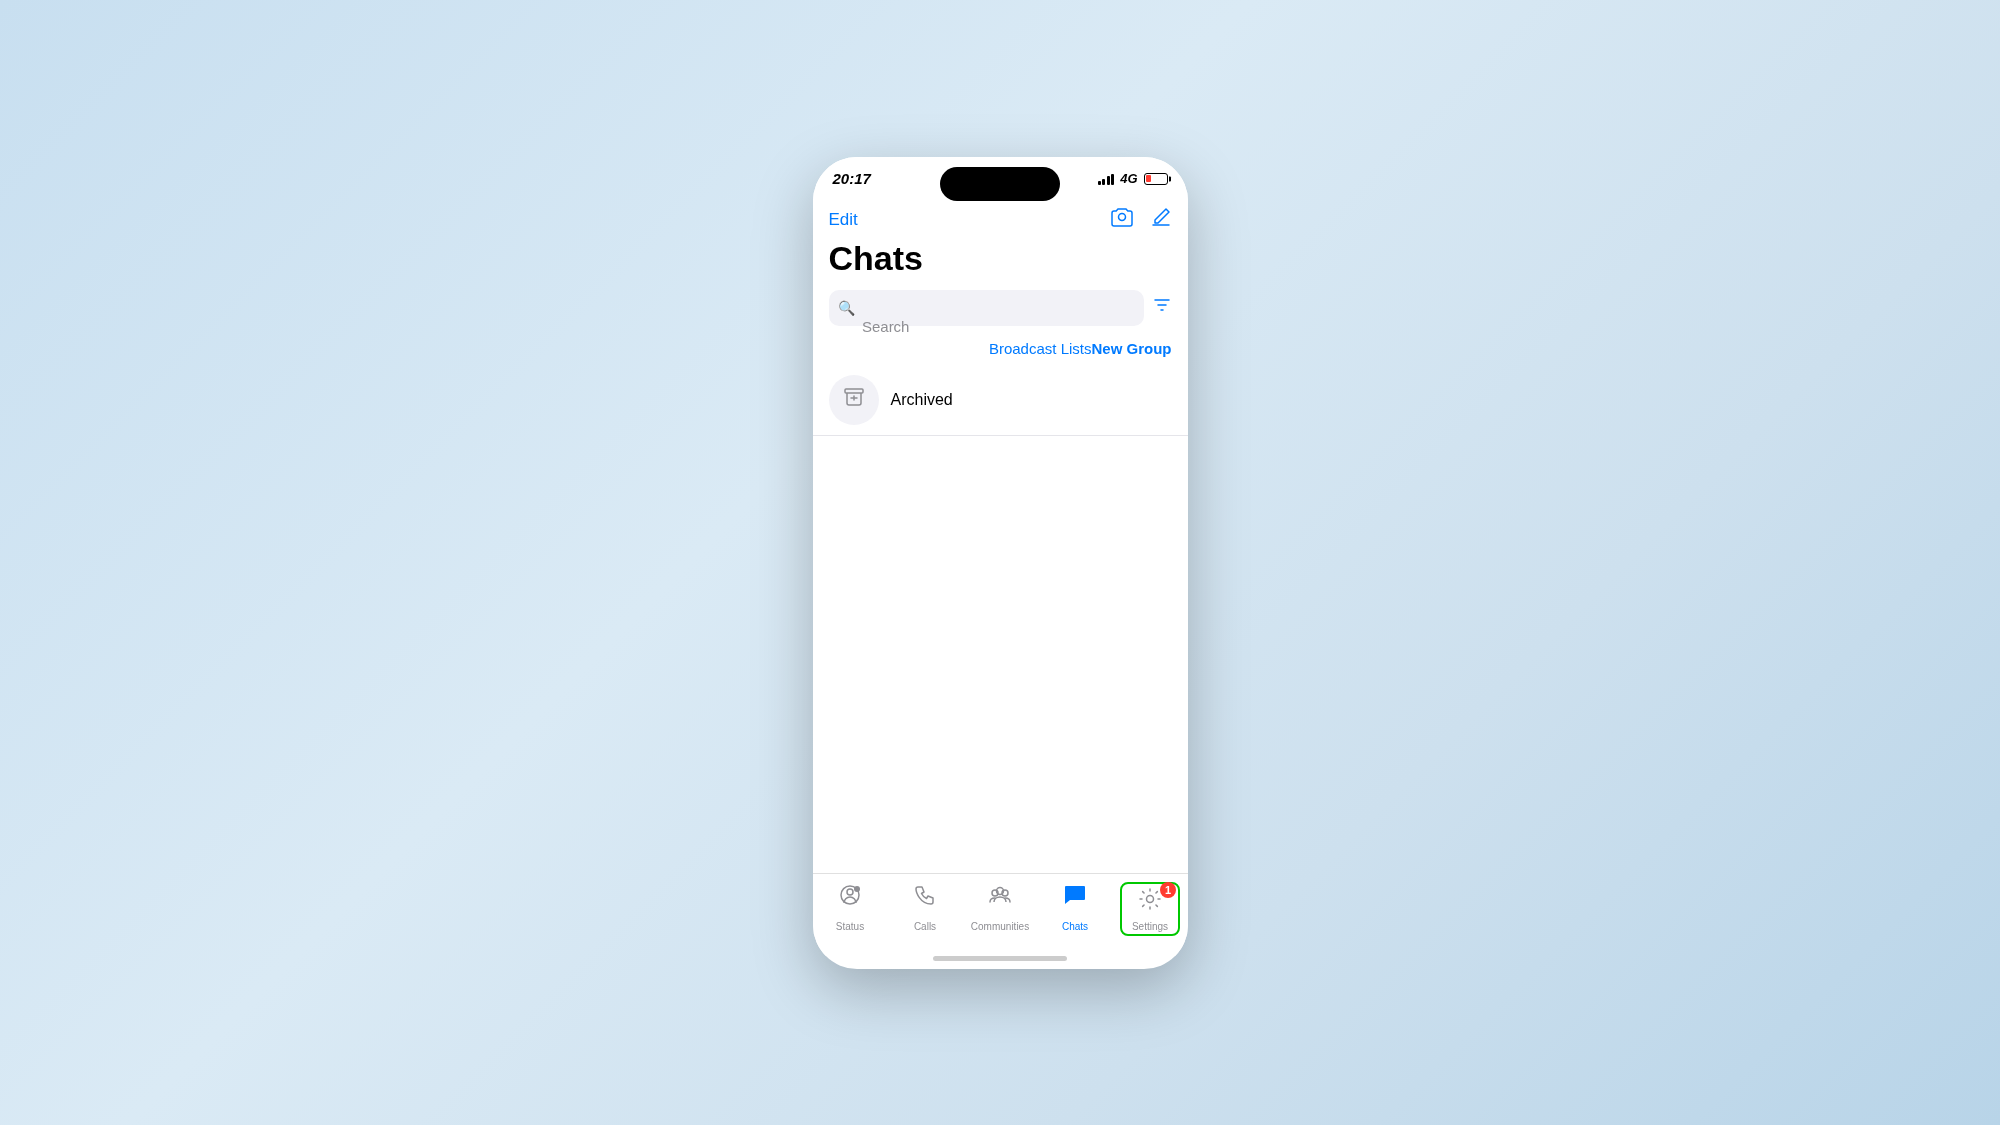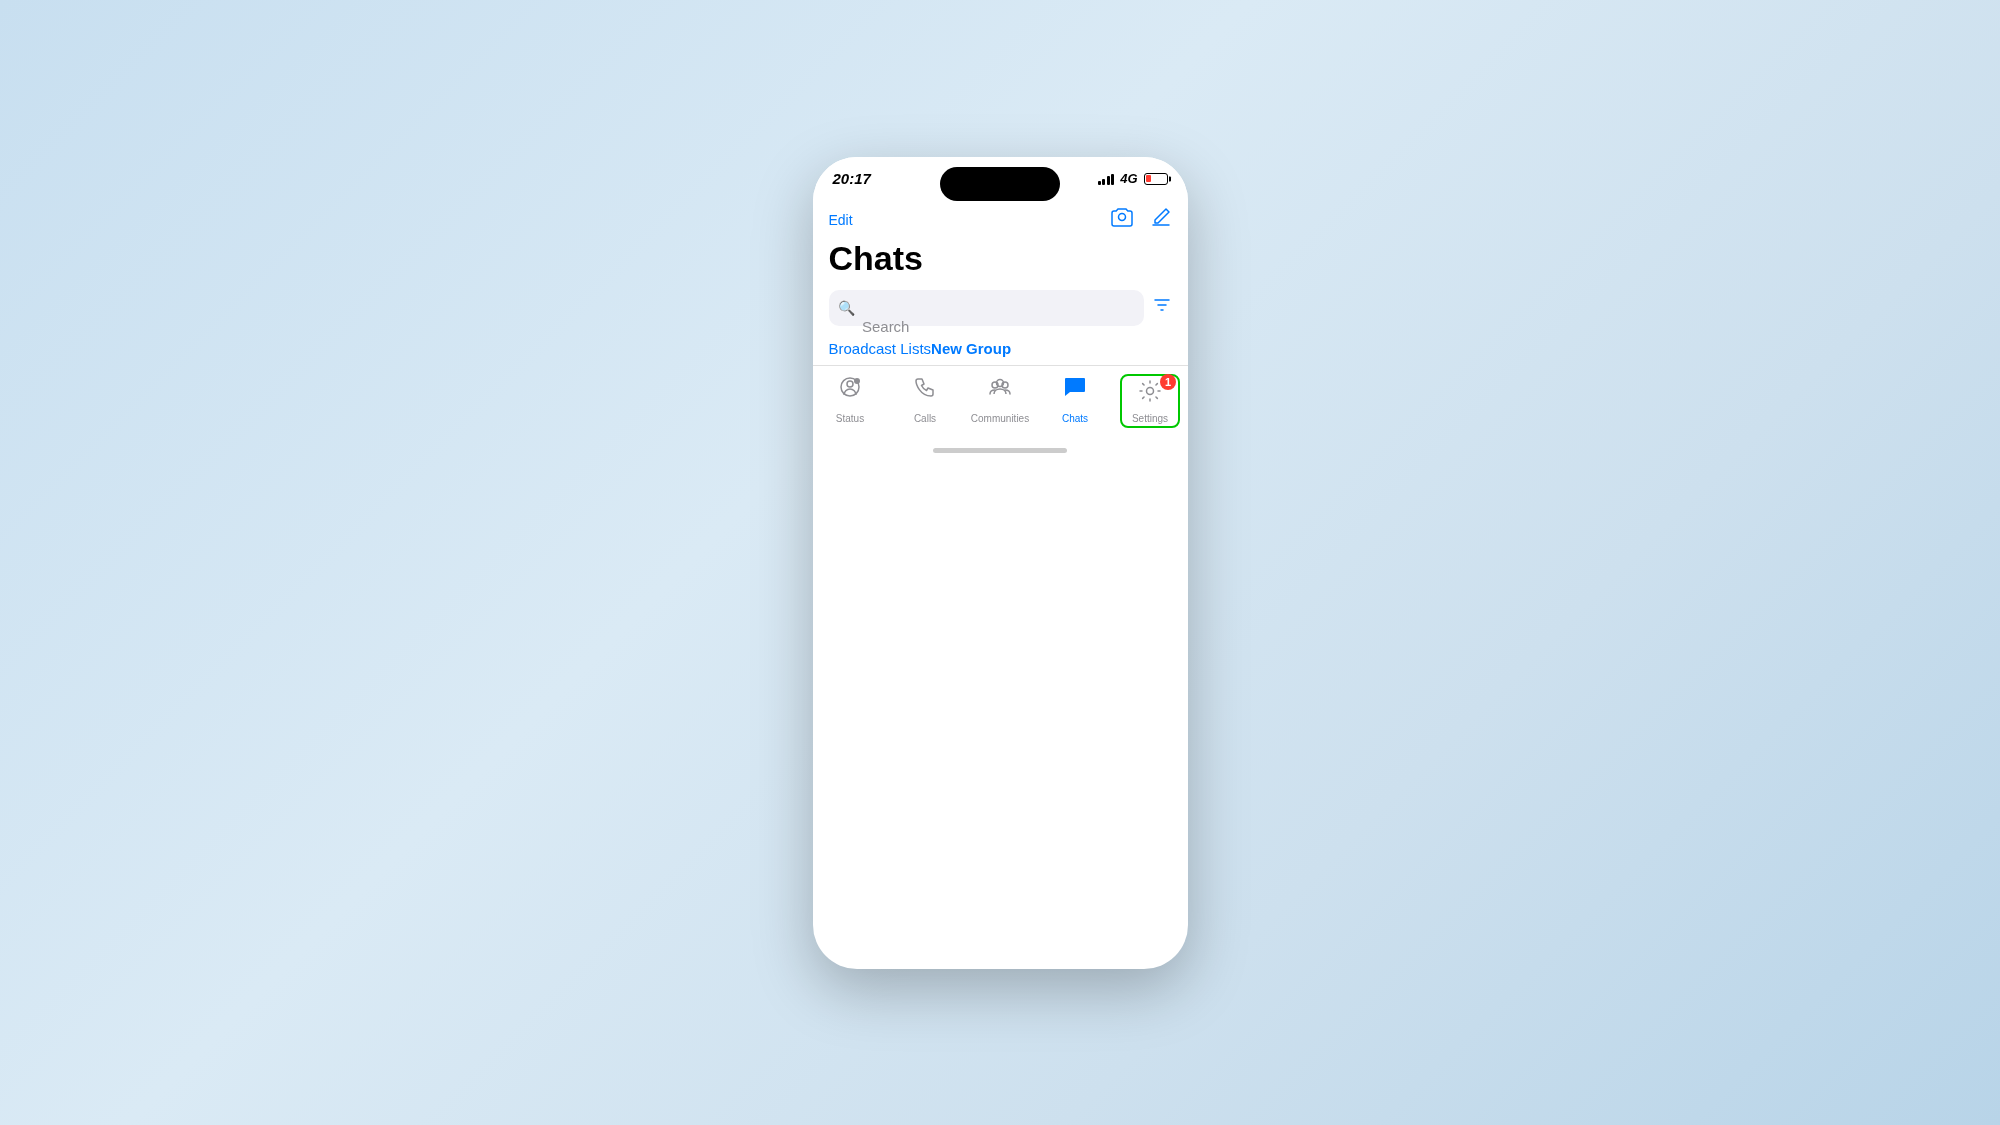--- a/index.html
+++ b/index.html
@@ -110,21 +110,21 @@
       flex-shrink: 0;
     }
     .header-top {
       display: flex;
       justify-content: space-between;
       align-items: center;
       margin-bottom: 4px;
     }
     .edit-btn {
       color: #007aff;
-      font-size: 14px;
+      font-size: 17px;
       cursor: pointer;
     }
     .header-actions {
       display: flex;
       gap: 16px;
       align-items: center;
     }
     .header-icon {
       color: #007aff;
       font-size: 22px;
@@ -167,21 +167,21 @@
     }
     .filter-icon {
       color: #007aff;
       font-size: 18px;
       cursor: pointer;
     }
 
     
     .broadcast-row {
       display: flex;
-      justify-content: flex-start;
+      justify-content: flex-end;
       align-items: center;
       padding: 6px 16px 8px;
       background: #fff;
       flex-shrink: 0;
     }
     .broadcast-link {
       color: #007aff;
       font-size: 15px;
       cursor: pointer;
     }
@@ -355,20 +355,37 @@
         <path d="M3 5h14M6 10h8M9 15h2" stroke="#007aff" stroke-width="1.5" stroke-linecap="round"></path>
       </svg>
     </span>
   </div>
 
   <div class="broadcast-row">
     <span class="broadcast-link">Broadcast Lists</span>
     <span class="new-group-link">New Group</span>
   </div>
 
+  <div class="chat-list">
+
+    <div class="chat-item">
+      <div class="archived-icon-box">
+        <span class="archived-icon-inner">
+          <svg width="24" height="24" viewBox="0 0 24 24" fill="none" xmlns="http://www.w3.org/2000/svg">
+            <rect x="3" y="4" width="18" height="4" rx="1" stroke="#8e8e93" stroke-width="1.5" fill="none"></rect>
+            <path d="M5 8v10a2 2 0 002 2h10a2 2 0 002-2V8" stroke="#8e8e93" stroke-width="1.5"></path>
+            <path d="M9 13h6M12 11v4" stroke="#8e8e93" stroke-width="1.5" stroke-linecap="round"></path>
+          </svg>
+        </span>
+      </div>
+      <div class="chat-info">
+        <span class="chat-name">Archived</span>
+      </div>
+    </div>
+  </div>
 
   <div class="bottom-nav">
 
     <div class="nav-item">
       <span class="nav-icon">
         <svg width="26" height="26" viewBox="0 0 26 26" fill="none" xmlns="http://www.w3.org/2000/svg">
           <circle cx="13" cy="13" r="9" stroke="#8e8e93" stroke-width="1.5"></circle>
           <circle cx="13" cy="10" r="3" stroke="#8e8e93" stroke-width="1.5"></circle>
           <path d="M7 21c0-3.314 2.686-6 6-6s6 2.686 6 6" stroke="#8e8e93" stroke-width="1.5"></path>
           <circle cx="20" cy="7" r="3" fill="#8e8e93"></circle>

